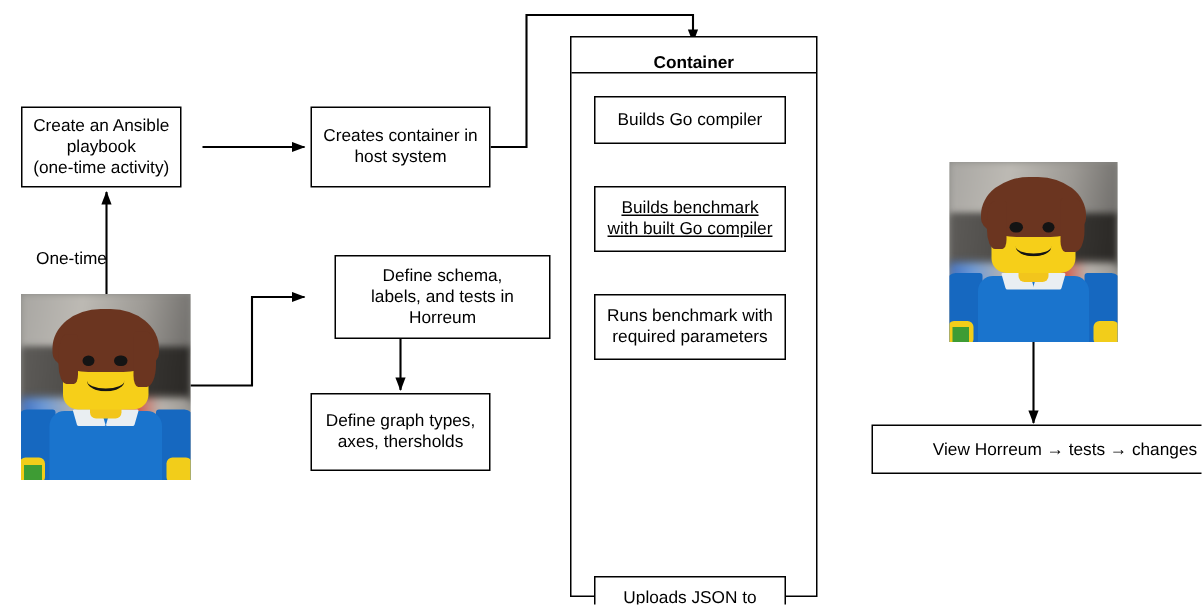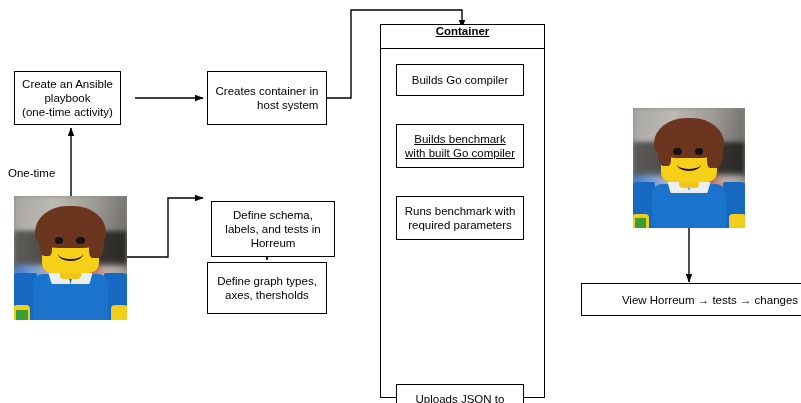--- a/index.html
+++ b/index.html
@@ -46,33 +46,33 @@
   }
   .group-title {
     position: absolute;
     left: 0;
     top: 0;
     right: 0;
     height: 24px;
     box-sizing: border-box;
     border-bottom: 1.4px solid #000000;
     display: flex;
-    align-items: flex-start;
+    align-items: flex-end;
     justify-content: center;
     font-size: 11.5px;
     font-weight: bold;
     color: #000000;
-    text-decoration: underline;
   }
   .edge-label {
     position: absolute;
     font-size: 11.5px;
     color: #000000;
     white-space: nowrap;
     background: transparent;
+    margin-left: 16px;
   }
   svg.wires {
     position: absolute;
     left: 0; top: 0;
     width: 801px;
     height: 403px;
     overflow: visible;
     pointer-events: none;
   }
   .photo {
@@ -161,26 +161,26 @@
       <div class="head"></div>
       <div class="hair"></div>
         <div class="hair-s"></div>
         <div class="hair-s2"></div>
       <div class="eye-l"></div>
         <div class="eye-r"></div>
       <div class="smile"></div>
     </div>
   </div>
 
-  <div class="node" style="left:207px; top:71px; width:120px; height:54px;text-align:right;">
+  <div class="node" style="left:207px; top:71px; width:120px; height:54px;">
     <span>Creates container in
 host system</span>
   </div>
 
-  <div class="node" style="left:211px; top:170px; width:124px; height:56px;margin-top:31px;">
+  <div class="node" style="left:223px; top:170px; width:144px; height:56px;">
     <span>Define schema,
 labels, and tests in
 Horreum</span>
   </div>
 
   <div class="node" style="left:207px; top:262px; width:120px; height:52px;">
     <span>Define graph types,
 axes, thersholds</span>
   </div>
 

